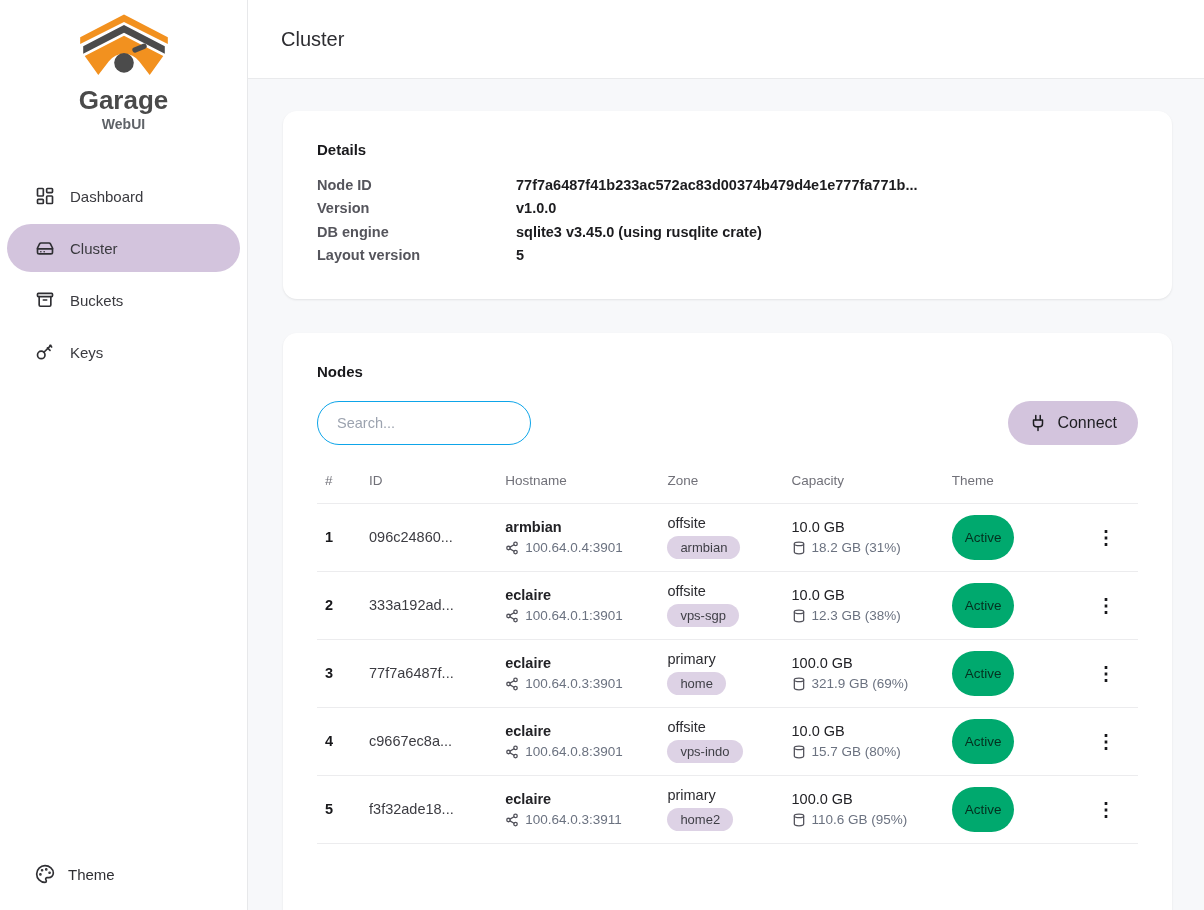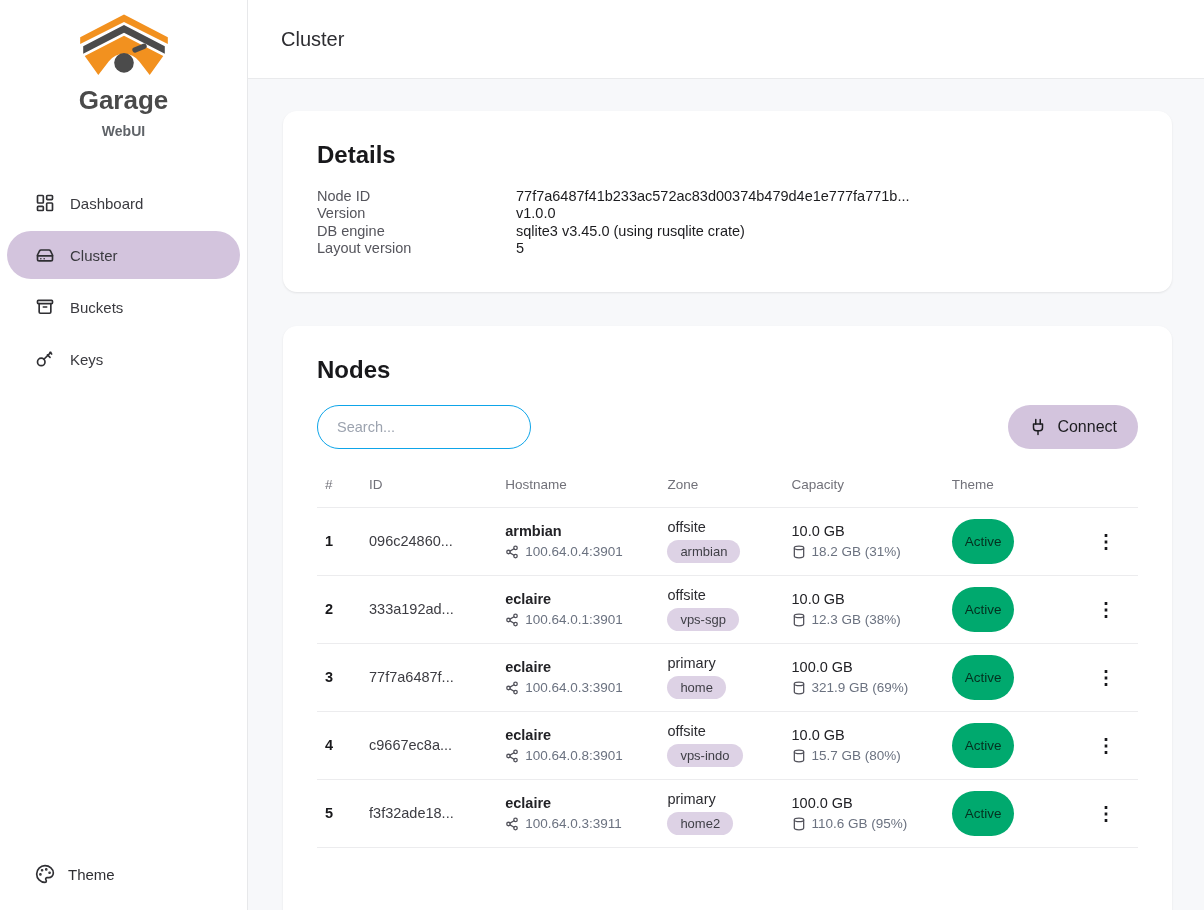--- a/index.html
+++ b/index.html
@@ -11,21 +11,21 @@
   }
   
   .sidebar {
     width:248px; min-width:248px; background:#ffffff;
     border-right:1px solid #e7e8ea; position:relative;
     display:flex; flex-direction:column;
   }
   .brand { text-align:center; padding-top:13px; }
   .brand svg { width:96px; height:68px; }
   .brand-title { font-size:26px; font-weight:bold; color:#4a4a4a; margin-top:0px; }
-  .brand-sub { font-size:14px; font-weight:bold; color:#5f6368; margin-top:7px; }
+  .brand-sub { font-size:14px; font-weight:bold; color:#5f6368; }
   .nav { margin-top:40px; padding:0 7px; display:flex; flex-direction:column; gap:4px; }
   .nav-item {
     display:flex; align-items:center; gap:15px; height:48px;
     padding:0 28px; border-radius:9999px; font-size:15px; color:#3a3a3f; cursor:pointer;
   }
   .nav-item.active { background:var(--accent,#d3c4dd); }
   .nav-item svg { width:20px; height:20px; stroke:#2f2f33; }
   .theme-btn {
     position:absolute; bottom:14px; left:7px; height:44px;
     display:flex; align-items:center; gap:13px; padding:0 28px;
@@ -38,23 +38,23 @@
   .topbar {
     height:79px; min-height:79px; background:#fff; border-bottom:1px solid #e9eaec;
     display:flex; align-items:center; padding-left:33px; font-size:20px; color:#2d2d31;
   }
   .content { flex:1; overflow:hidden; padding:32px 32px 0 35px; }
   .card {
     background:#fff; border-radius:14px; padding:30px 34px 34px 34px;
     box-shadow:0 1px 3px rgba(0,0,0,.05), 0 1px 2px rgba(0,0,0,.04);
   }
   .card-nodes { margin-top:34px; height:640px; }
-  .card-title { font-size:24px; font-weight:bold; color:#18181b; }
+  .card-title { font-size:15px; font-weight:bold; color:#18181b; }
   
-  .details-rows { margin-top:19px; display:flex; flex-direction:column; gap:0; font-size:14.5px; }
+  .details-rows { margin-top:19px; display:flex; flex-direction:column; gap:6px; font-size:14.5px;font-weight:bold; }
   .detail-row { display:flex; line-height:1.2; }
   .detail-label { width:199px; color:#55555c; }
   .detail-value { color:#1c1c1f; }
   
   .nodes-controls { margin-top:21px; display:flex; justify-content:space-between; align-items:center; }
   .search-input {
     width:214px; height:44px; border:1px solid #0ea5e9; border-radius:9999px;
     padding:0 19px; font-size:14.5px; color:#333; outline:none; font-family:inherit; background:#fff;
   }
   .search-input::placeholder { color:#9ca3af; }

